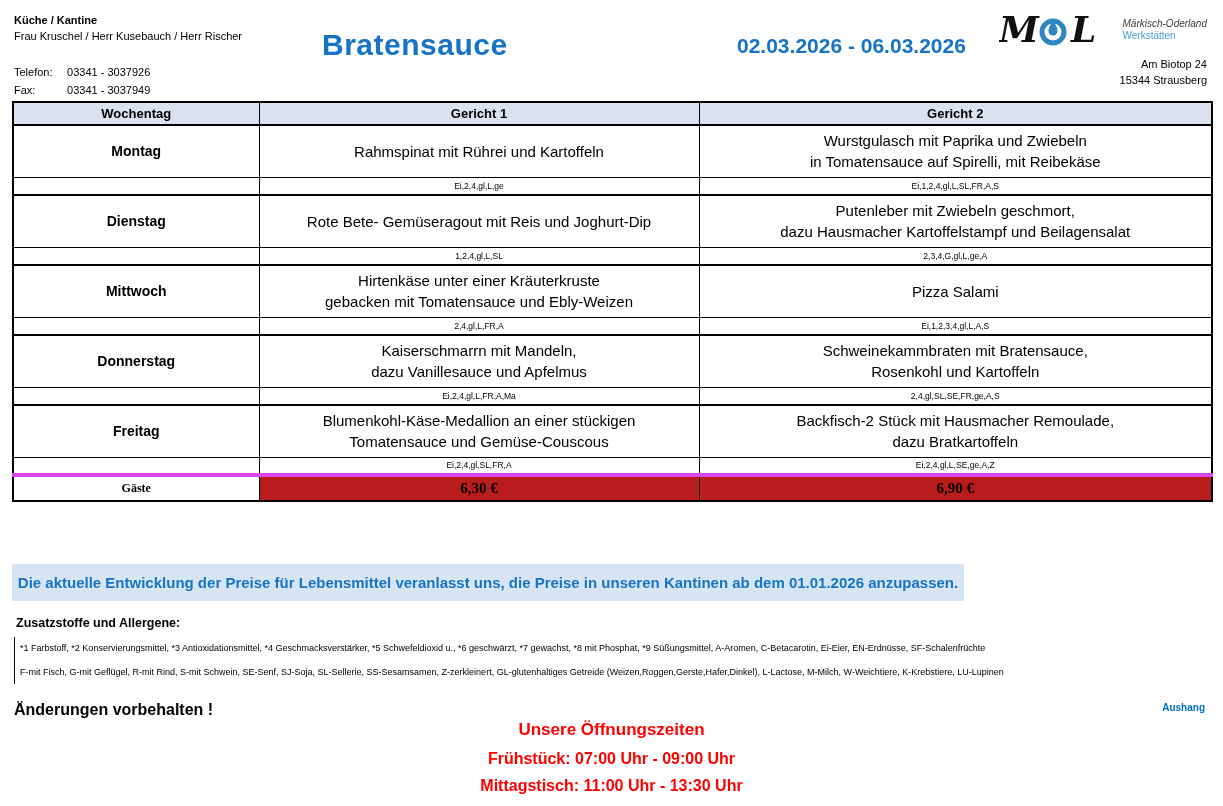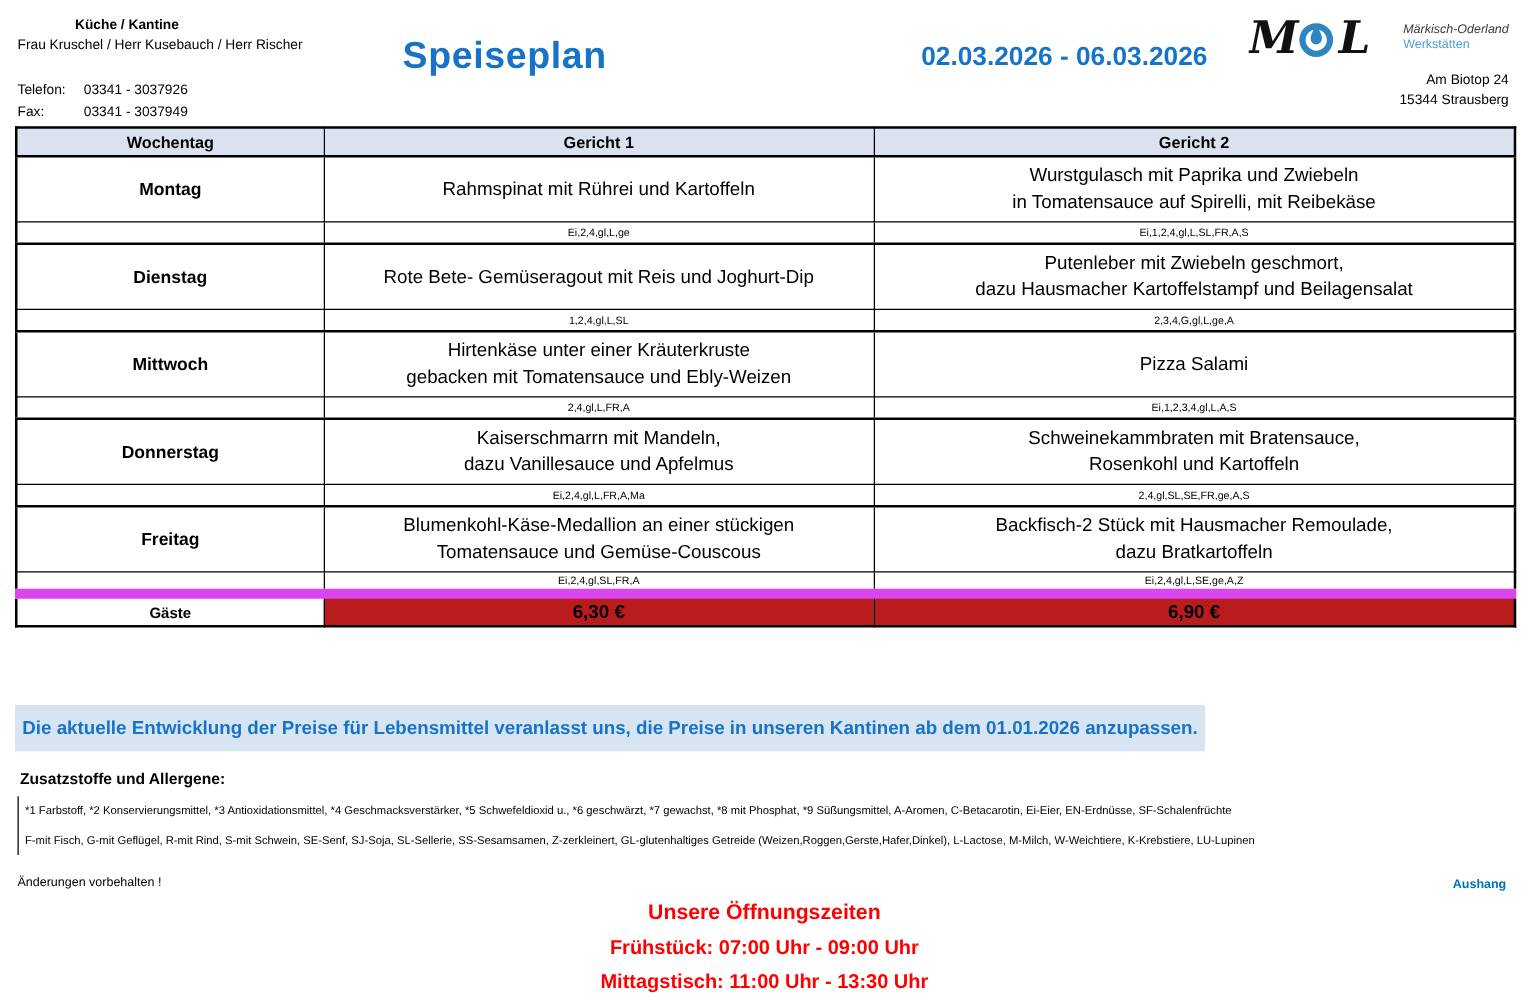--- a/index.html
+++ b/index.html
@@ -3,21 +3,21 @@
 <meta charset="utf-8">
 <style>
   * { margin:0; padding:0; box-sizing:border-box; }
   html,body { background:#fff; }
   .page {
     position:relative; width:1223px; height:806px; background:#fff;
     font-family:"Liberation Sans", sans-serif; color:#000; overflow:hidden;
   }
   
   .contact { position:absolute; left:14px; top:12px; font-size:11px; line-height:16px; }
-  .contact .dept { font-weight:bold;margin-left:46px; }
+  .contact .dept { font-weight:bold; }
   .contact .tel  { margin-top:20px; }
   .contact .fax  { margin-top:2px; }
   .contact .lbl  { display:inline-block; width:50px; }
   .doc-title {
     position:absolute; left:322px; top:28px; font-size:30px; font-weight:bold;
     color:#1673c6; letter-spacing:0.5px;
   }
   .date-range {
     position:absolute; left:737px; top:34px; font-size:21px; font-weight:bold; color:#1673c6;
   }
@@ -37,38 +37,38 @@
   col.c-day   { width:246px; }
   col.c-dish1 { width:440px; }
   col.c-dish2 { width:513px; }
   tr.head th { background:#dbe2ef; font-size:13px; font-weight:bold; height:23px; border-bottom:2px solid #000; }
   tr.day-row td { border-top:2px solid #000; height:52px; }
   tr.day-row .day { font-size:14px; font-weight:bold; }
   tr.day-row .dish { font-size:15px; white-space:pre-line; line-height:21px; }
   tr.allerg-row td { height:18px; font-size:8.5px; color:#000; }
   tr.besch-row td { border-top:2px solid #000; height:21px; }
   tr.besch-row .lblcell { font-size:12px; font-weight:bold; }
-  tr.gaeste-row td { border-top:8px solid #d946ef; height:26px; }
+  tr.gaeste-row td { border-top:4px solid #d946ef; height:26px;font-family:Liberation Serif, serif; }
   tr.gaeste-row .lblcell { font-size:12px; font-weight:bold; }
   tr.gaeste-row .price { background:#b91c1c; font-size:15px; font-weight:bold; }
   
   .notice {
     position:absolute; left:12px; top:564px; width:952px; height:37px;
     background:#d7e5f2; color:#1673c6; font-size:15px; font-weight:bold;
     display:flex; align-items:center; justify-content:center;
   }
   
   .additives-h { position:absolute; left:16px; top:616px; font-size:12.5px; font-weight:bold; }
   .additives-box {
     position:absolute; left:14px; top:637px; width:1196px;
     border-left:1px solid #000; padding:6px 0 6px 5px; font-size:9px; line-height:11px;
   }
   .additives-box .l2 { margin-top:13px; }
   
-  .changes { position:absolute; left:14px; top:701px; font-size:10px; font-weight:normal; }
+  .changes { position:absolute; left:14px; top:701px; font-size:16px; font-weight:bold; }
   .aushang {
     position:absolute; right:18px; top:702px; font-size:10px; font-weight:bold;
     color:#0070c0; text-decoration:none; cursor:pointer;
   }
   .opening { position:absolute; left:0; right:0; top:720px; text-align:center; color:#ff0000; font-weight:bold; }
   .opening .t1 { font-size:17px; }
   .opening .t2 { font-size:16px; margin-top:10px; }
   .opening .t3 { font-size:16px; margin-top:9px; }
 </style>
 </head>
@@ -82,21 +82,21 @@
     <div class="tel">
       <span class="lbl">Telefon:</span>
       <span>03341 - 3037926</span>
     </div>
     <div class="fax">
       <span class="lbl">Fax:</span>
       <span>03341 - 3037949</span>
     </div>
   </div>
 
-  <div class="doc-title">Speiseplan</div>
+  <div class="doc-title">Bratensauce</div>
   <div class="date-range">02.03.2026 - 06.03.2026</div>
 
   <div class="logo-block">
     <div class="logo-row">
       <svg width="118" height="40" viewBox="0 0 118 40">
         <text x="0" y="32" font-size="36" font-style="italic" font-weight="bold" font-family="DejaVu Serif, serif" fill="#111">M</text>
         <circle cx="54" cy="22" r="11" fill="none" stroke="#2e86c1" stroke-width="5"></circle>
         <path d="M54 10 C50.5 16 49.5 18.5 49.5 21 a4.5 4.5 0 0 0 9 0 C58.5 18.5 57.5 16 54 10 Z" fill="#2e86c1"></path>
         <text x="72" y="32" font-size="36" font-style="italic" font-weight="bold" font-family="DejaVu Serif, serif" fill="#111">L</text>
       </svg>

